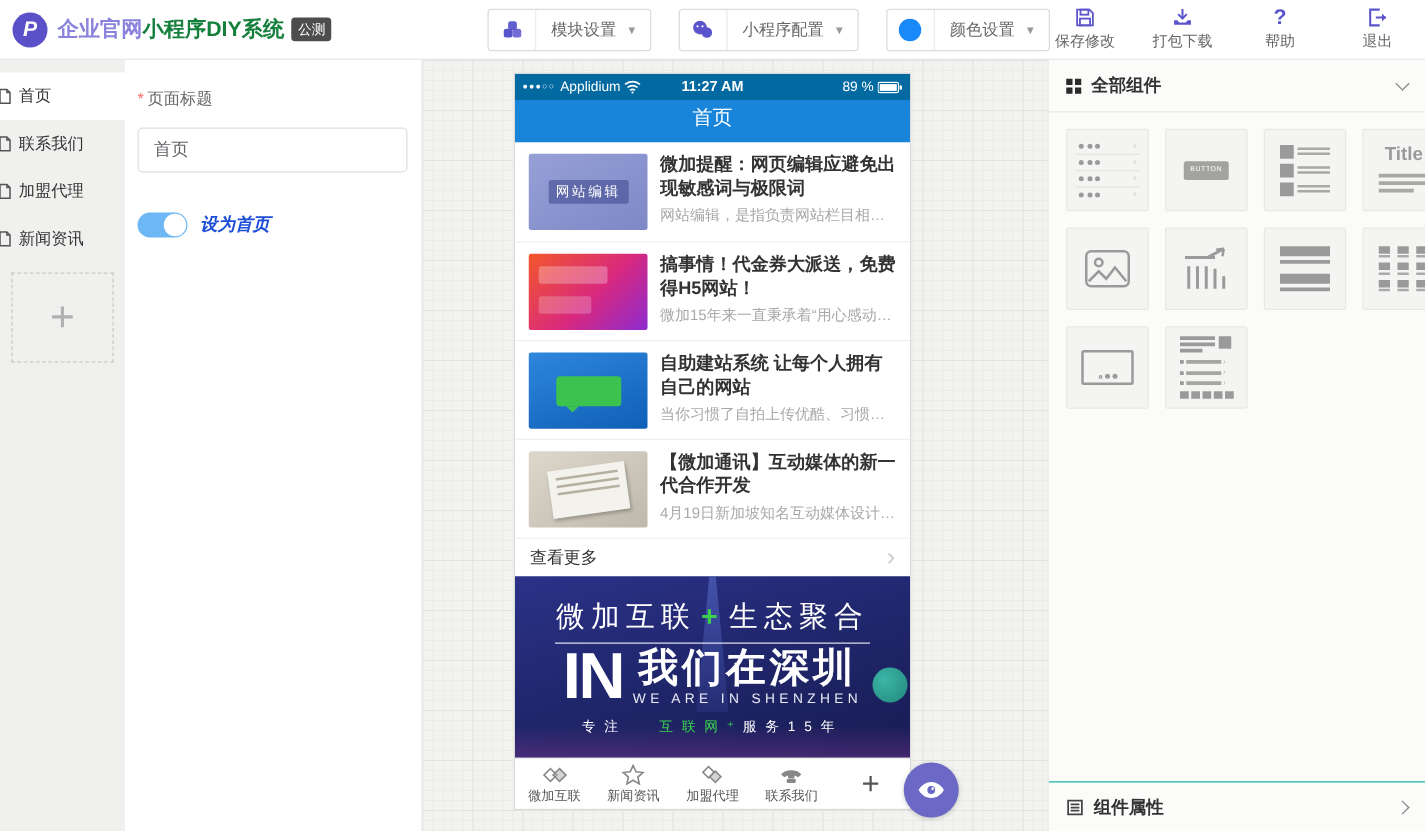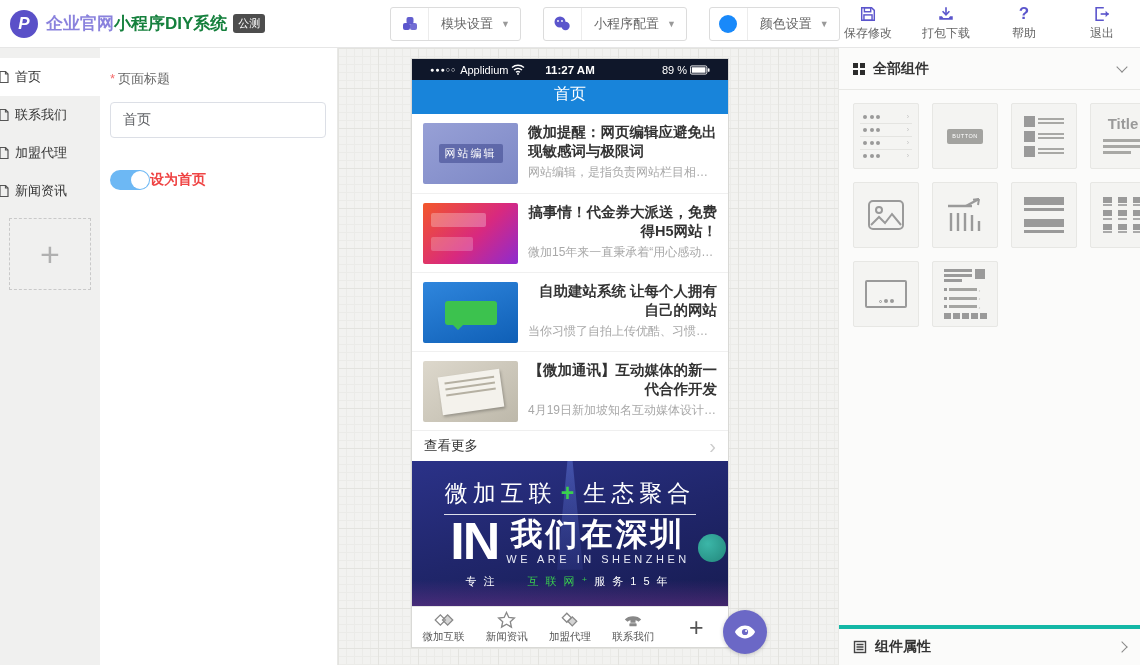--- a/index.html
+++ b/index.html
@@ -47,48 +47,48 @@
   .props { position:absolute; top:48px; left:100px; bottom:0; width:238px; background:#fff;
     border-right:1px solid #e8e8e6; z-index:20; padding:22px 14px 0 10px; }
   .field-label { font-size:13px; color:#666; margin-bottom:14px; }
   .req { color:#f56c6c; margin-right:3px; }
   .text-input { width:216px; height:36px; border:1px solid #dcdfe6; border-radius:4px;
     padding:0 12px; font-size:14px; color:#606266; outline:none;
     font-family:"Liberation Sans","DejaVu Sans",sans-serif; }
   .toggle-row { display:flex; align-items:center; margin-top:32px; }
   .toggle { width:40px; height:20px; border-radius:10px; background:#6db8f4; position:relative; cursor:pointer; }
   .toggle .knob { position:absolute; top:1px; right:1px; width:18px; height:18px; border-radius:50%; background:#fff; }
-  .toggle-label { margin-left:0; font-size:14px; font-weight:600; color:#ef4444; }
+  .toggle-label { margin-left:10px; font-size:14px; font-weight:600; color:#1d4ed8;font-style:italic; }
 
   
   .canvas { position:absolute; top:48px; left:338px; right:0; bottom:0;
     background-color:#f2f2f0;
     background-image:
       linear-gradient(to right,#e3e3df 1px,transparent 1px),
       linear-gradient(to bottom,#e3e3df 1px,transparent 1px),
       linear-gradient(to right,#ebebe8 1px,transparent 1px),
       linear-gradient(to bottom,#ebebe8 1px,transparent 1px);
     background-size:40px 40px,40px 40px,8px 8px,8px 8px; }
 
   
   .phone { position:absolute; left:73px; top:10px; width:318px; height:590px; background:#fff;
     border:1px solid #d9d9d6; display:flex; flex-direction:column; overflow:hidden; }
-  .statusbar { height:21px; background:#0f172a; color:#fff; display:flex; align-items:center;
-    padding:0 18px; font-size:11px; flex:none; }
+  .statusbar { height:21px; background:#0369a1; color:#fff; display:flex; align-items:center;
+    padding:0 6px; font-size:11px; flex:none; }
   .signal { font-size:7px; letter-spacing:1px; margin-right:4px; }
   .carrier { font-size:11px; }
   .sb-wifi { margin-left:3px; }
   .sb-time { position:absolute; left:0; right:0; text-align:center; font-weight:bold; font-size:11.5px; pointer-events:none; }
   .statusbar { position:relative; }
   .sb-right { margin-left:auto; display:flex; align-items:center; gap:3px; }
   .navbar { height:34px; background:#1884da; color:#fff; display:flex; align-items:center;
     justify-content:center; font-size:16px; flex:none; padding-bottom:6px; }
   .news-list { flex:none; background:#fff; }
   .news-item { height:79px; display:flex; padding:9px 11px 0; cursor:pointer; }
-  .news-item + .news-item { border-top:1px solid #f0f0f0;text-align:right; }
+  .news-item + .news-item { border-top:1px solid #f0f0f0; }
   .thumb { width:95px; height:61px; flex:none; margin-right:10px; border-radius:2px;
     position:relative; overflow:hidden; display:flex; align-items:center; justify-content:center; }
   .thumb.t1 { background:linear-gradient(150deg,#97a0d6,#7d88c6); }
   .thumb.t1 .tag { background:rgba(60,70,140,.55); color:#fff; font-size:11px; letter-spacing:2px;
     padding:2px 6px; border-radius:2px; }
   .thumb.t2 { background:linear-gradient(135deg,#f3572a 0%,#d8297f 55%,#8d2bd0 100%); }
   .thumb.t2 .chip { position:absolute; left:8px; top:10px; width:55px; height:14px; background:rgba(255,255,255,.28); border-radius:2px; }
   .thumb.t2 .chip2 { position:absolute; left:8px; top:34px; width:42px; height:14px; background:rgba(255,255,255,.22); border-radius:2px; }
   .thumb.t3 { background:linear-gradient(160deg,#2f86dd,#0f5fb6); }
   .thumb.t3 .bubble { width:52px; height:24px; background:#3cc24e; border-radius:3px; position:relative; }
@@ -182,21 +182,21 @@
   .c-article { display:flex; flex-direction:column; gap:2.5px; }
   .c-article .top { display:flex; gap:3px; }
   .c-article .top .ls i { display:block; width:28px; height:3px; background:#9a9a9a; margin-bottom:2px; }
   .c-article .top .sq { width:10px; height:10px; background:#9a9a9a; }
   .c-article .mid { display:flex; align-items:center; gap:2px; }
   .c-article .mid .d { width:3px; height:3px; background:#9a9a9a; }
   .c-article .mid i { display:block; width:28px; height:3px; background:#a5a5a2; }
   .c-article .mid em { color:#b5b5b2; font-size:6px; line-height:1; }
   .c-article .bot { display:flex; gap:2px; margin-top:1px; }
   .c-article .bot i { width:7px; height:6px; background:#9a9a9a; }
-  .comp-footer { position:absolute; left:0; right:0; bottom:0; height:40px; border-top:4px solid #14b8a6;
+  .comp-footer { position:absolute; left:0; right:0; bottom:0; height:40px; border-top:1px solid #14b8a6;
     background:#fbfbfa; display:flex; align-items:center; padding:0 14px; font-size:14px;
     font-weight:bold; color:#333; cursor:pointer; }
   .comp-footer svg { margin-right:8px; }
 </style>
 </head>
 <body>
 
 <div class="app">
 
   <div class="topbar">

